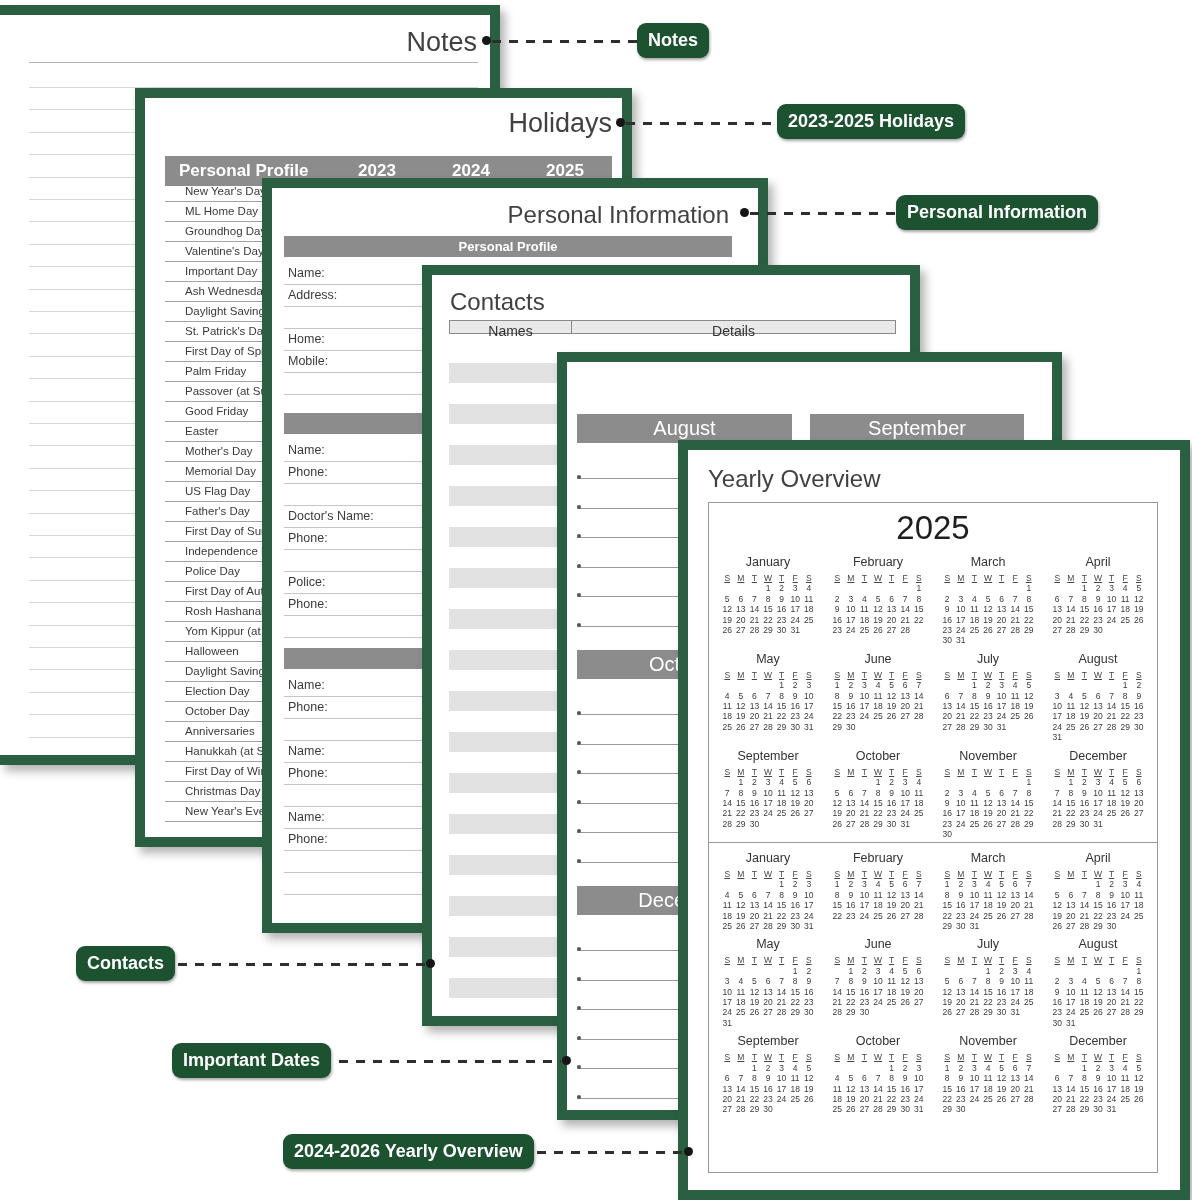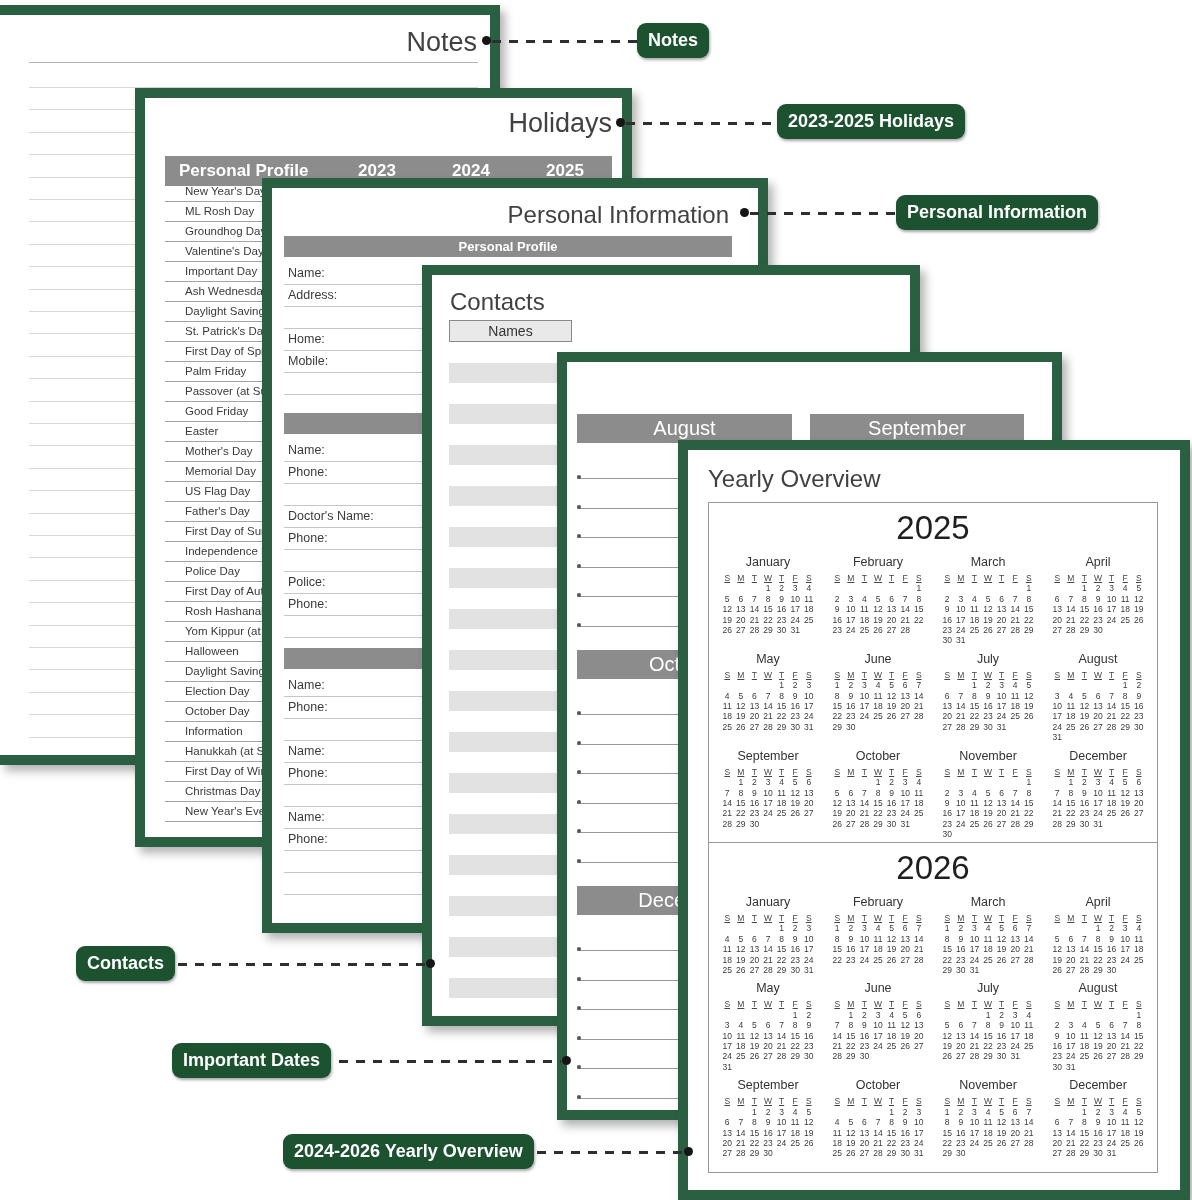--- a/index.html
+++ b/index.html
@@ -33,21 +33,21 @@
   .pi-flow { position:absolute; left:12px; top:48px; width:448px; }
   .pi-bar { height:21px; background:#8c8c8c; color:#fff; font-weight:bold; font-size:13px;
             text-align:center; line-height:21px; }
   .pi-bar.b2 { margin-top:18px; } .pi-bar.b3 { margin-top:10px; }
   .pi-rows { margin-top:6px; }
   .pi-row { height:22px; line-height:21px; font-size:12.5px; color:#3b3b3b;
             border-bottom:1px solid #c6c6c6; padding-left:4px; }
 
   
   .ct-table { position:absolute; left:17px; top:45px; width:447px; }
-  .ct-head { display:flex; height:14px;flex-direction:column; }
+  .ct-head { display:flex; height:14px; }
   .ct-head div { background:#e9e9e9; border:1px solid #8a8a8a; font-size:14px; color:#333;
                  text-align:center; line-height:20px; }
   .ct-c1 { width:123px; } .ct-c2 { flex:1; border-left:none !important; }
   .ct-stripes { position:absolute; left:17px; top:67px; width:447px; }
   .ct-stripe { height:20.5px; } .ct-stripe.odd { background:#e2e2e2; }
 
   
   .id-bar { position:absolute; height:29px; background:#8c8c8c; color:#fff;
             font-weight:400; font-size:20px; text-align:center; line-height:29px; }
   .id-row { position:absolute; left:10px; width:272px; height:6px; border-bottom:1px solid #9a9a9a; }
@@ -119,21 +119,21 @@
     <div class="graybar" style="left:20px; top:58px; width:447px; height:30px; padding-left:14px; font-size:17px;">
       <span>Personal Profile</span>
       <span class="hol-years">
         <span>2023</span>
         <span>2024</span>
         <span>2025</span>
       </span>
     </div>
     <div class="hol-list" id="holiday-list">
         <div class="hol-row">New Year's Day</div>
-        <div class="hol-row">ML Rosh Day</div>
+        <div class="hol-row">ML Home Day</div>
         <div class="hol-row">Groundhog Day</div>
         <div class="hol-row">Valentine's Day</div>
         <div class="hol-row">Important Day</div>
         <div class="hol-row">Ash Wednesday</div>
         <div class="hol-row">Daylight Savings</div>
         <div class="hol-row">St. Patrick's Day</div>
         <div class="hol-row">First Day of Sprin</div>
         <div class="hol-row">Palm Friday</div>
         <div class="hol-row">Passover (at Sun</div>
         <div class="hol-row">Good Friday</div>
@@ -145,21 +145,21 @@
         <div class="hol-row">First Day of Sumr</div>
         <div class="hol-row">Independence Da</div>
         <div class="hol-row">Police Day</div>
         <div class="hol-row">First Day of Autur</div>
         <div class="hol-row">Rosh Hashanah (</div>
         <div class="hol-row">Yom Kippur (at S</div>
         <div class="hol-row">Halloween</div>
         <div class="hol-row">Daylight Savings</div>
         <div class="hol-row">Election Day</div>
         <div class="hol-row">October Day</div>
-        <div class="hol-row">Information</div>
+        <div class="hol-row">Anniversaries</div>
         <div class="hol-row">Hanukkah (at Sur</div>
         <div class="hol-row">First Day of Winte</div>
         <div class="hol-row">Christmas Day</div>
         <div class="hol-row">New Year's Eve</div>
       </div>
   </div>
 </div>
 
 <div class="page" style="left:262px; top:178px; width:506px; height:755px;">
   <div class="page-inner">
@@ -202,20 +202,21 @@
       </div>
   </div>
 </div>
 
 <div class="page" style="left:422px; top:265px; width:498px; height:761px;">
   <div class="page-inner">
     <div class="page-title" style="top:13px; left:18px; font-size:24px;">Contacts</div>
     <div class="ct-table">
       <div class="ct-head">
         <div class="ct-c1">Names</div>
+        <div class="ct-c2">Details</div>
       </div>
     </div>
     <div class="ct-stripes" id="ct-stripes">
         <div class="ct-stripe"></div>
         <div class="ct-stripe odd"></div>
         <div class="ct-stripe"></div>
         <div class="ct-stripe odd"></div>
         <div class="ct-stripe"></div>
         <div class="ct-stripe odd"></div>
         <div class="ct-stripe"></div>
@@ -1026,21 +1027,20 @@
               <span>30</span>
               <span>31</span>
               <span></span>
               <span></span>
               <span></span>
             </div>
           </div>
         </div>
     </div>
     <div class="yearbox" id="yearbox-2026" style="top:392px; min-height:331px;">
-      <div class="yearhead">2026</div>
       <div class="months" id="months-2026">
           <div>
             <div class="m-name">January</div>
             <div class="m-row m-head">
               <span>S</span>
               <span>M</span>
               <span>T</span>
               <span>W</span>
               <span>T</span>
               <span>F</span>

